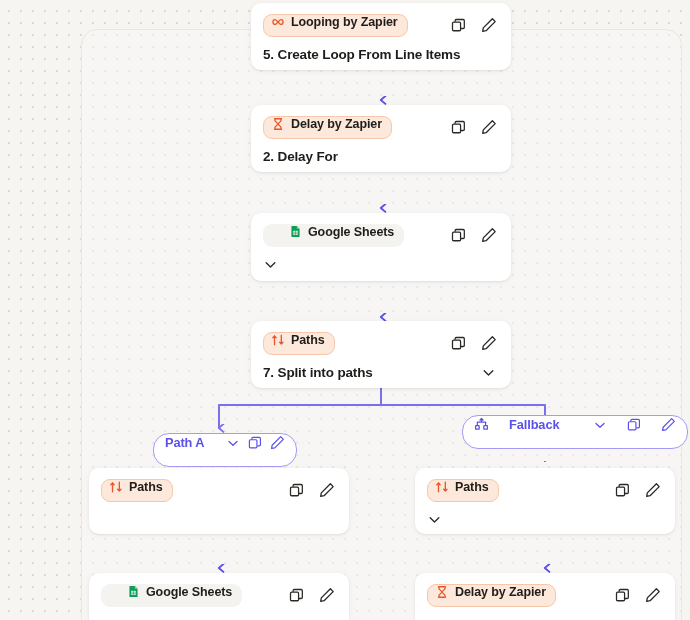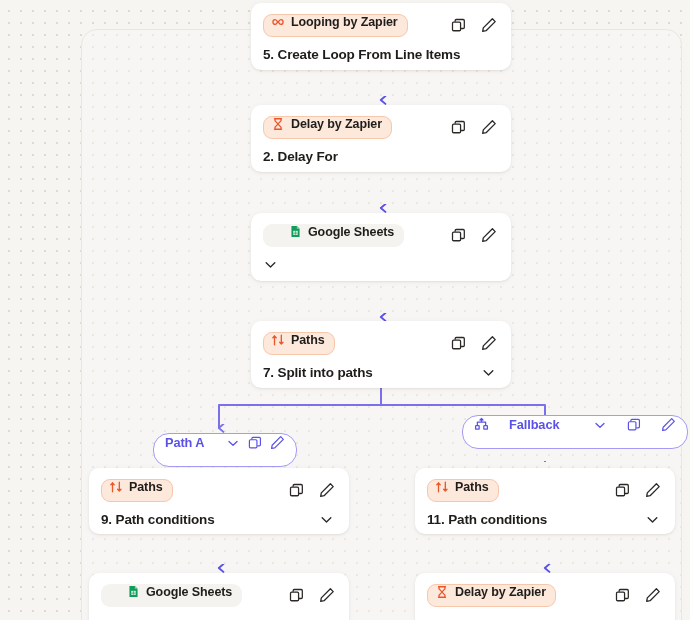--- a/index.html
+++ b/index.html
@@ -340,28 +340,20 @@
               <path d="M4.4,4.1 V2.8 a1.2,1.2 0 0 1 1.2,-1.2 H13 a1.2,1.2 0 0 1 1.2,1.2 V10 a1.2,1.2 0 0 1 -1.2,1.2 H10.6" fill="none" stroke="#2b2926" stroke-width="1.35"></path>
             </svg>
         </span>
         <span class="icon-btn">
           <svg width="16" height="16" viewBox="0 0 16 16">
               <path d="M11.4,1.8 L14.2,4.6 L5.1,13.7 L1.7,14.3 L2.3,10.9 Z" fill="none" stroke="#2b2926" stroke-width="1.3" stroke-linejoin="round"></path>
             </svg>
         </span>
       </span>
     </div>
-    <div class="node-title-row">
-      <span class="node-title">9. Path conditions</span>
-      <span class="chev">
-        <svg width="15" height="15" viewBox="0 0 16 16">
-            <path d="M3.4,6.2 L8,10.6 L12.6,6.2" fill="none" stroke="#2b2926" stroke-width="1.45" stroke-linecap="round" stroke-linejoin="round"></path>
-          </svg>
-      </span>
-    </div>
   </div>
 
   <div class="node" style="left:415px; top:468px; width:260px; height:66px;">
     <div class="node-top">
       <span class="app-badge orange">
         <span class="badge-ico">
           <svg width="14" height="14" viewBox="0 0 16 16">
               <path d="M4,13.4 V3.4 M4,3.4 L2.1,5.4 M4,3.4 L5.9,5.4 M11.8,2.6 V12.6 M11.8,12.6 L9.9,10.6 M11.8,12.6 L13.7,10.6" fill="none" stroke="#e8562a" stroke-width="1.5" stroke-linecap="round" stroke-linejoin="round"></path>
             </svg>
         </span>
@@ -375,21 +367,20 @@
             </svg>
         </span>
         <span class="icon-btn">
           <svg width="16" height="16" viewBox="0 0 16 16">
               <path d="M11.4,1.8 L14.2,4.6 L5.1,13.7 L1.7,14.3 L2.3,10.9 Z" fill="none" stroke="#2b2926" stroke-width="1.3" stroke-linejoin="round"></path>
             </svg>
         </span>
       </span>
     </div>
     <div class="node-title-row">
-      <span class="node-title">11. Path conditions</span>
       <span class="chev">
         <svg width="15" height="15" viewBox="0 0 16 16">
             <path d="M3.4,6.2 L8,10.6 L12.6,6.2" fill="none" stroke="#2b2926" stroke-width="1.45" stroke-linecap="round" stroke-linejoin="round"></path>
           </svg>
       </span>
     </div>
   </div>
 
   <div class="node" style="left:89px; top:573px; width:260px; height:67px;">
     <div class="node-top">

